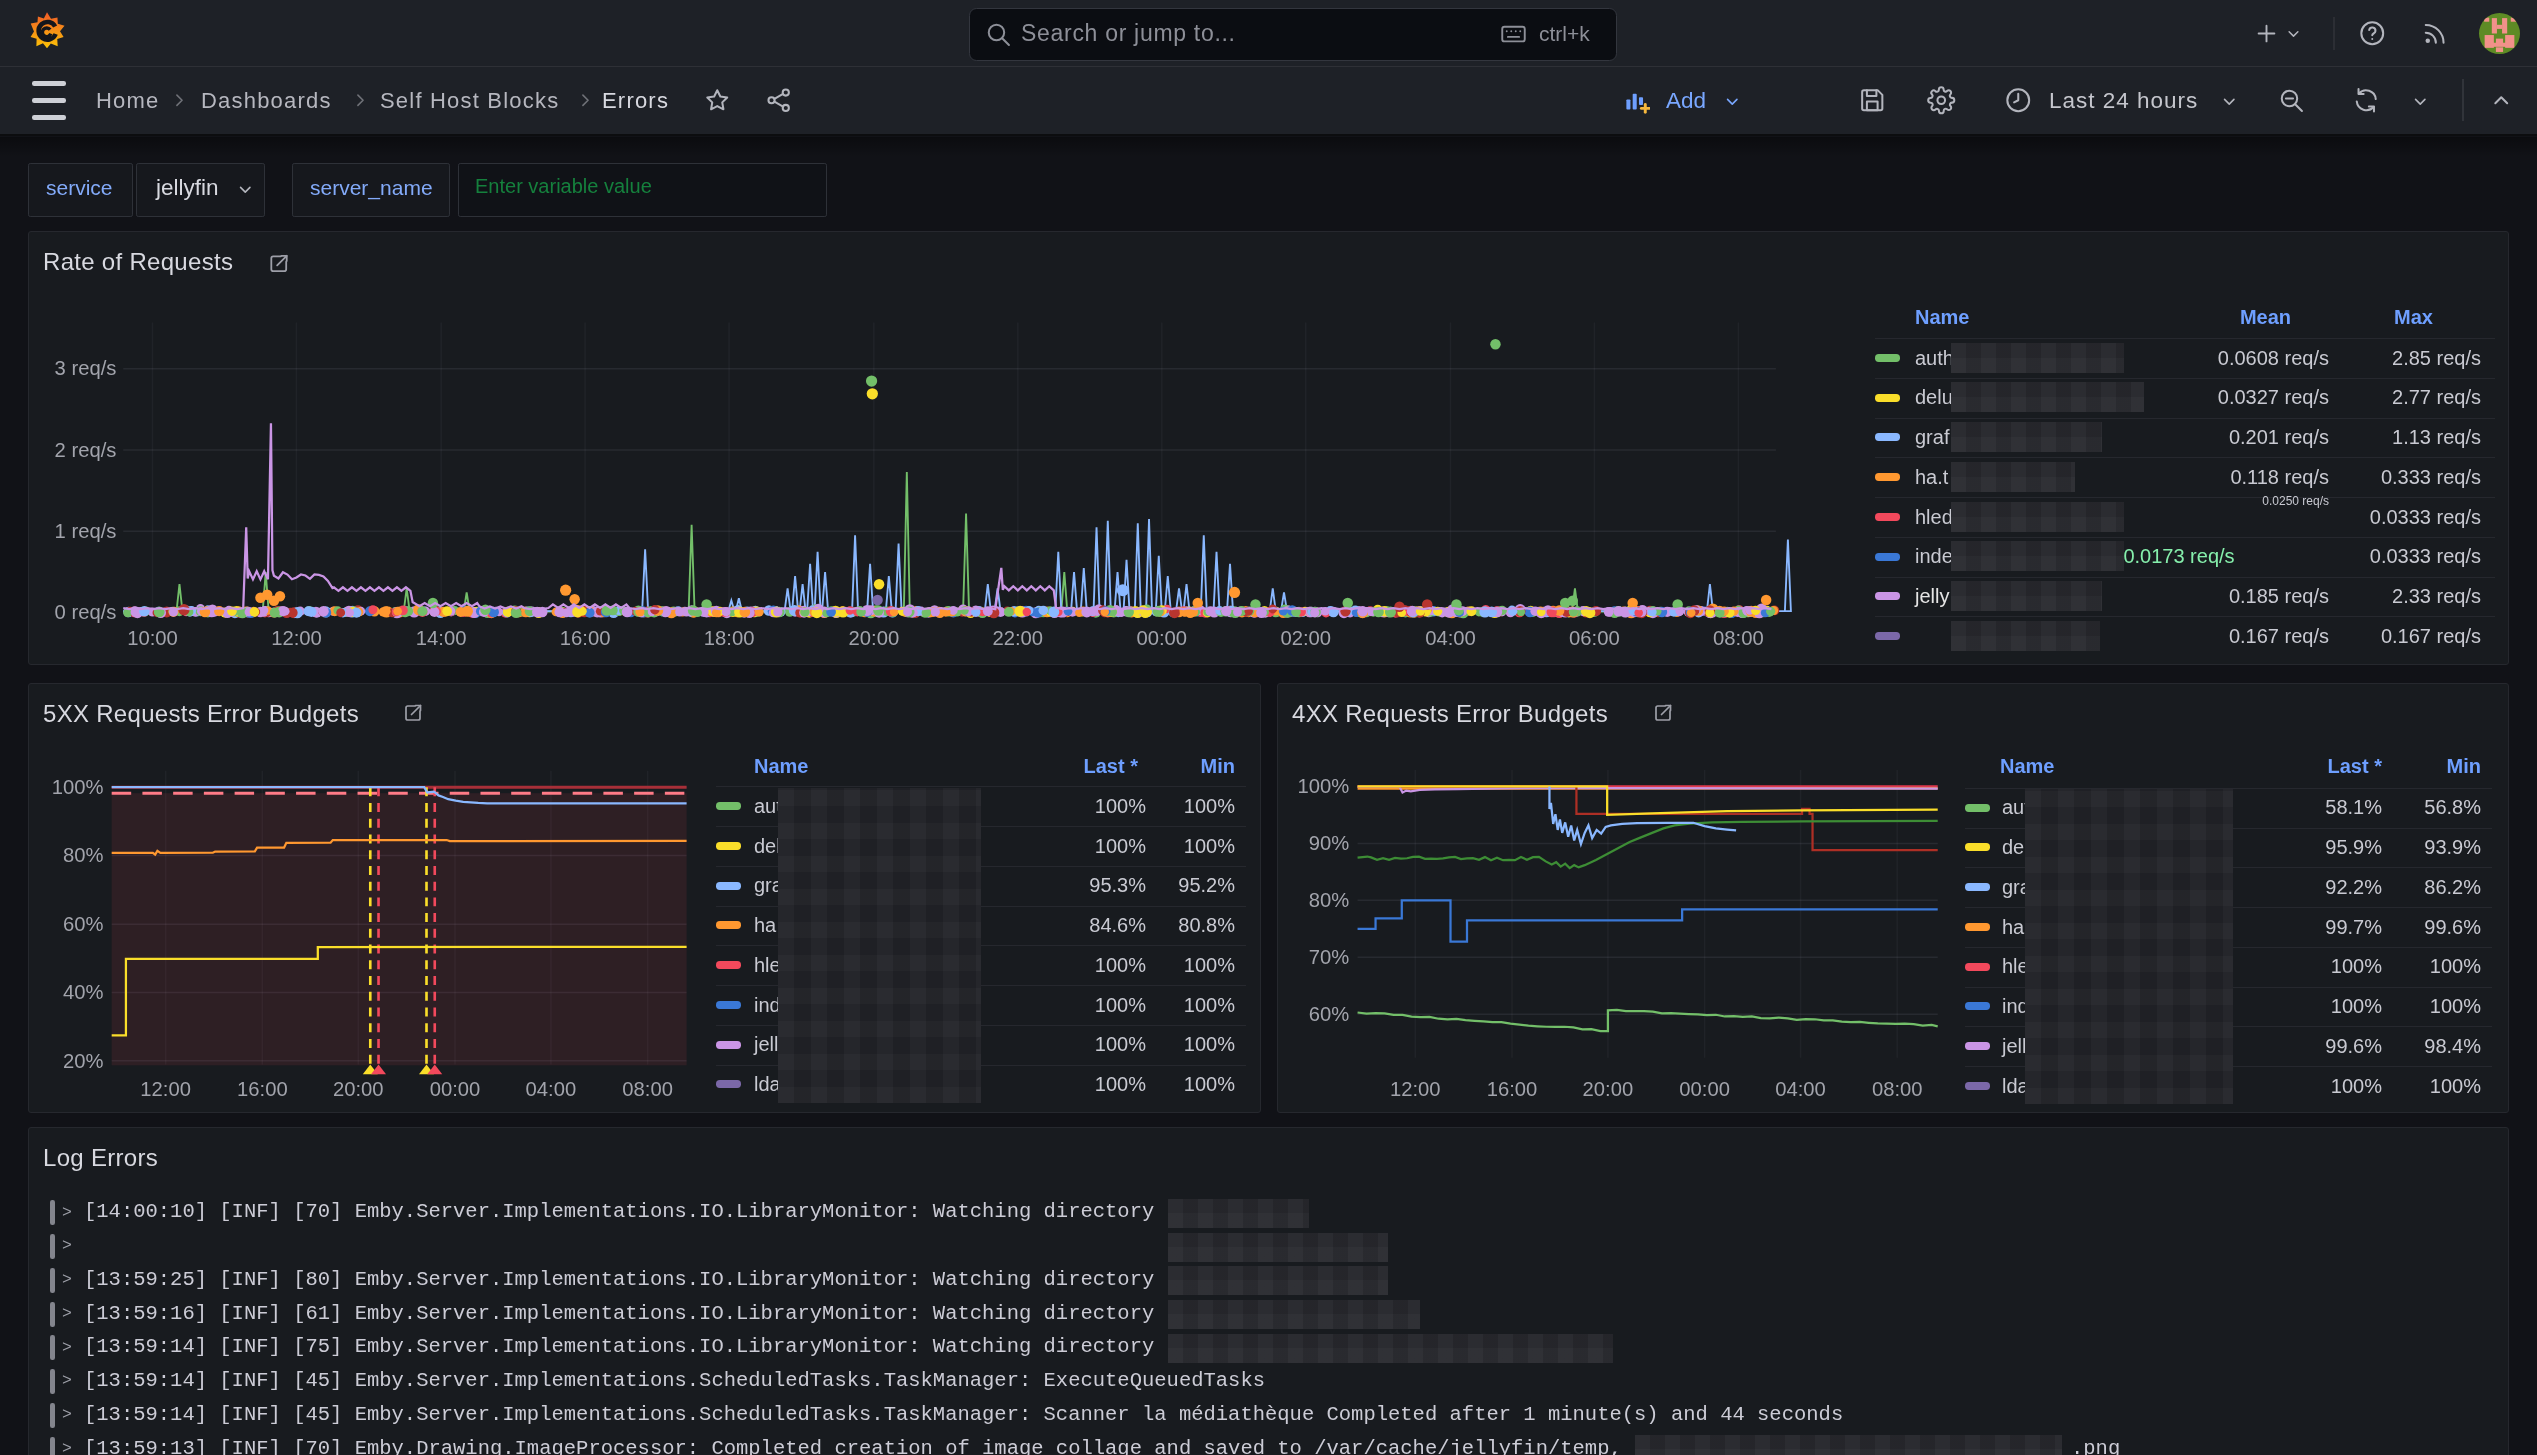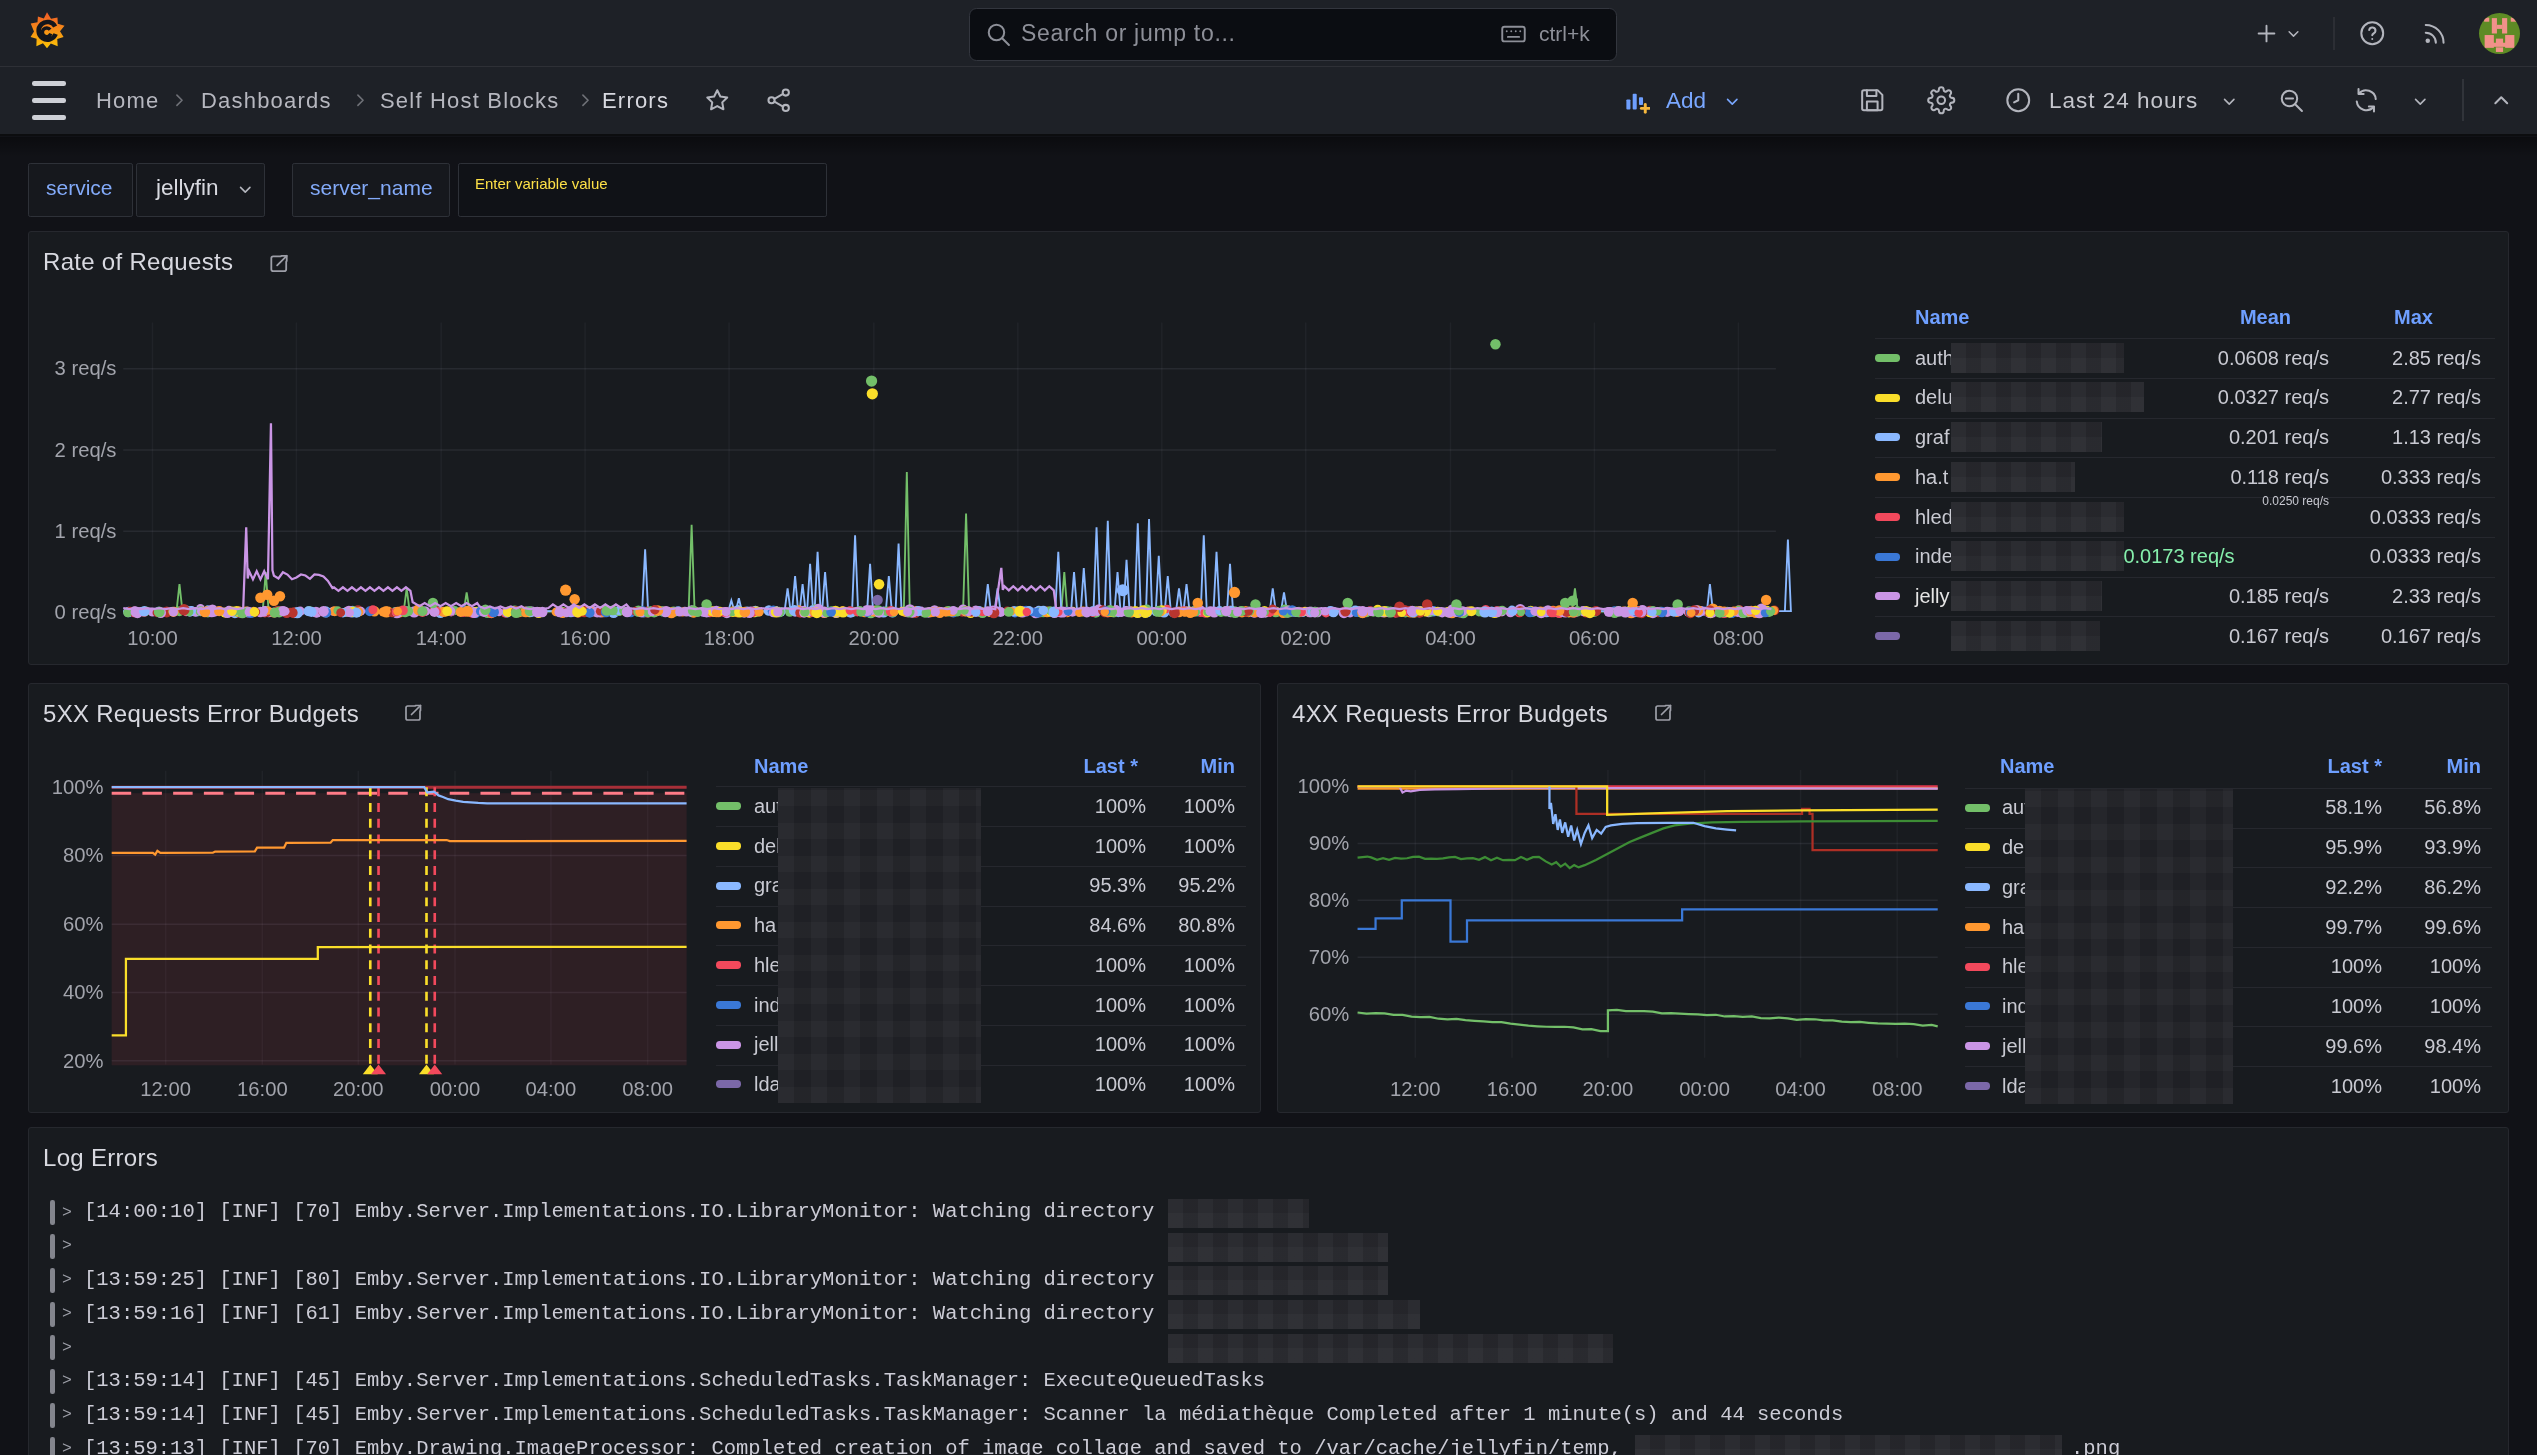--- a/index.html
+++ b/index.html
@@ -154,21 +154,21 @@
     <div class="abs" style="left:28px;top:163px;width:103px;height:52px;border:1.5px solid #2e3138;border-radius:2.2px;background:#16181d"></div>
     <div class="abs vlabel" style="left:46px;top:176px">service</div>
     <div class="abs" style="left:136px;top:163px;width:127px;height:52px;border:1.5px solid #2e3138;border-radius:2.2px;background:#16181d"></div>
     <div class="abs" style="left:156px;top:175px;font-size:22.5px;color:#d8d9e0">jellyfin</div>
     <svg style="position:absolute;left:234px;top:178px" width="22.5" height="22.5" viewBox="0 0 24 24" fill="none" stroke="#b3b5bd" stroke-width="1.7" stroke-linecap="round" stroke-linejoin="round">
       <polyline points="7,10 12,15 17,10"></polyline>
     </svg>
     <div class="abs" style="left:292px;top:163px;width:156px;height:52px;border:1.5px solid #2e3138;border-radius:2.2px;background:#16181d"></div>
     <div class="abs vlabel" style="left:310px;top:176px">server_name</div>
     <div class="abs" style="left:458px;top:163px;width:367px;height:52px;border:1.5px solid #2e3138;border-radius:2.2px;background:#101217"></div>
-    <div class="abs" style="left:475px;top:175px;font-size:15px;color:#fde047">Enter variable value</div>
+    <div class="abs" style="left:475px;top:175px;font-size:20px;color:#15803d">Enter variable value</div>
     <div class="panel" style="left:28px;top:231px;width:2479px;height:432px"></div>
     <div class="abs" style="left:28px;top:231px;width:2482px;height:435px">
       <div class="ptitle" style="left:15px;top:16.5px">Rate of Requests</div>
       <svg style="position:absolute;left:238px;top:19.5px" width="25.5" height="25.5" viewBox="0 0 24 24" fill="none" stroke="#9d9fa8" stroke-width="1.7" stroke-linecap="round" stroke-linejoin="round">
         <path d="M14 5 H6.8 A1.8 1.8 0 0 0 5 6.8 V17.2 A1.8 1.8 0 0 0 6.8 19 H17.2 A1.8 1.8 0 0 0 19 17.2 V10"></path>
         <line x1="10.5" y1="13.5" x2="19.5" y2="4.5"></line>
         <polyline points="14.5,4.5 19.5,4.5 19.5,9.5"></polyline>
       </svg>
       <svg width="2482" height="435" viewBox="0 0 3310 580" style="position:absolute;left:0;top:0" font-family="Liberation Sans, sans-serif">
         <line x1="127" y1="509.0" x2="2331" y2="509.0" stroke="rgba(204,204,220,0.09)" stroke-width="2"></line>
@@ -1375,20 +1375,21 @@
       <div style="position:absolute;left:22px;top:141px;width:5.2px;height:25px;border-radius:2.2px;background:#83858d"></div>
       <div style="position:absolute;left:34px;top:143px;font-size:16.5px;color:#9d9fa8;font-family:'Liberation Mono',monospace">&gt;</div>
       <div style="position:absolute;left:56px;top:141px;font-size:20.5px;color:#ccccd6;font-family:'Liberation Mono',monospace;white-space:pre">[13:59:25] [INF] [80] Emby.Server.Implementations.IO.LibraryMonitor: Watching directory </div>
       <div style="position:absolute;left:1140px;top:139px;width:220px;height:28.5px;background-color:#27282d;background-image:repeating-linear-gradient(90deg, rgba(255,255,255,0.025) 0 15px, rgba(0,0,0,0.04) 15px 30px),repeating-linear-gradient(0deg, rgba(255,255,255,0.02) 0 15px, rgba(0,0,0,0.03) 15px 30px);"></div>
       <div style="position:absolute;left:22px;top:175px;width:5.2px;height:25px;border-radius:2.2px;background:#83858d"></div>
       <div style="position:absolute;left:34px;top:177px;font-size:16.5px;color:#9d9fa8;font-family:'Liberation Mono',monospace">&gt;</div>
       <div style="position:absolute;left:56px;top:175px;font-size:20.5px;color:#ccccd6;font-family:'Liberation Mono',monospace;white-space:pre">[13:59:16] [INF] [61] Emby.Server.Implementations.IO.LibraryMonitor: Watching directory </div>
       <div style="position:absolute;left:1140px;top:173px;width:252px;height:28.5px;background-color:#27282d;background-image:repeating-linear-gradient(90deg, rgba(255,255,255,0.025) 0 15px, rgba(0,0,0,0.04) 15px 30px),repeating-linear-gradient(0deg, rgba(255,255,255,0.02) 0 15px, rgba(0,0,0,0.03) 15px 30px);"></div>
       <div style="position:absolute;left:22px;top:208px;width:5.2px;height:25px;border-radius:2.2px;background:#83858d"></div>
       <div style="position:absolute;left:34px;top:211px;font-size:16.5px;color:#9d9fa8;font-family:'Liberation Mono',monospace">&gt;</div>
+      <div style="position:absolute;left:56px;top:208px;font-size:20.5px;color:#ccccd6;font-family:'Liberation Mono',monospace;white-space:pre">[13:59:14] [INF] [75] Emby.Server.Implementations.IO.LibraryMonitor: Watching directory </div>
       <div style="position:absolute;left:1140px;top:207px;width:445px;height:28.5px;background-color:#27282d;background-image:repeating-linear-gradient(90deg, rgba(255,255,255,0.025) 0 15px, rgba(0,0,0,0.04) 15px 30px),repeating-linear-gradient(0deg, rgba(255,255,255,0.02) 0 15px, rgba(0,0,0,0.03) 15px 30px);"></div>
       <div style="position:absolute;left:22px;top:242px;width:5.2px;height:25px;border-radius:2.2px;background:#83858d"></div>
       <div style="position:absolute;left:34px;top:244px;font-size:16.5px;color:#9d9fa8;font-family:'Liberation Mono',monospace">&gt;</div>
       <div style="position:absolute;left:56px;top:242px;font-size:20.5px;color:#ccccd6;font-family:'Liberation Mono',monospace;white-space:pre">[13:59:14] [INF] [45] Emby.Server.Implementations.ScheduledTasks.TaskManager: ExecuteQueuedTasks</div>
       <div style="position:absolute;left:22px;top:276px;width:5.2px;height:25px;border-radius:2.2px;background:#83858d"></div>
       <div style="position:absolute;left:34px;top:278px;font-size:16.5px;color:#9d9fa8;font-family:'Liberation Mono',monospace">&gt;</div>
       <div style="position:absolute;left:56px;top:276px;font-size:20.5px;color:#ccccd6;font-family:'Liberation Mono',monospace;white-space:pre">[13:59:14] [INF] [45] Emby.Server.Implementations.ScheduledTasks.TaskManager: Scanner la médiathèque Completed after 1 minute(s) and 44 seconds</div>
       <div style="position:absolute;left:22px;top:310px;width:5.2px;height:25px;border-radius:2.2px;background:#83858d"></div>
       <div style="position:absolute;left:34px;top:312px;font-size:16.5px;color:#9d9fa8;font-family:'Liberation Mono',monospace">&gt;</div>
       <div style="position:absolute;left:56px;top:310px;font-size:20.5px;color:#ccccd6;font-family:'Liberation Mono',monospace;white-space:pre">[13:59:13] [INF] [70] Emby.Drawing.ImageProcessor: Completed creation of image collage and saved to /var/cache/jellyfin/temp,</div>

